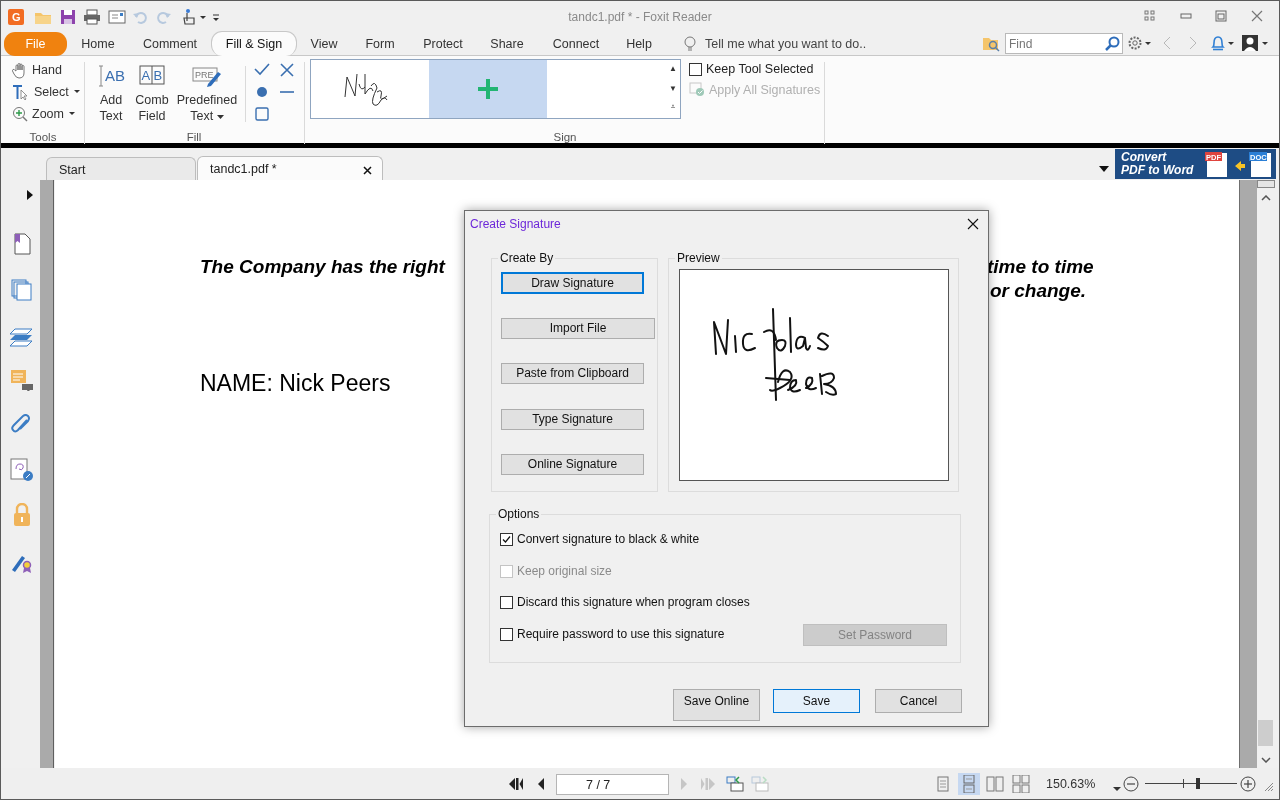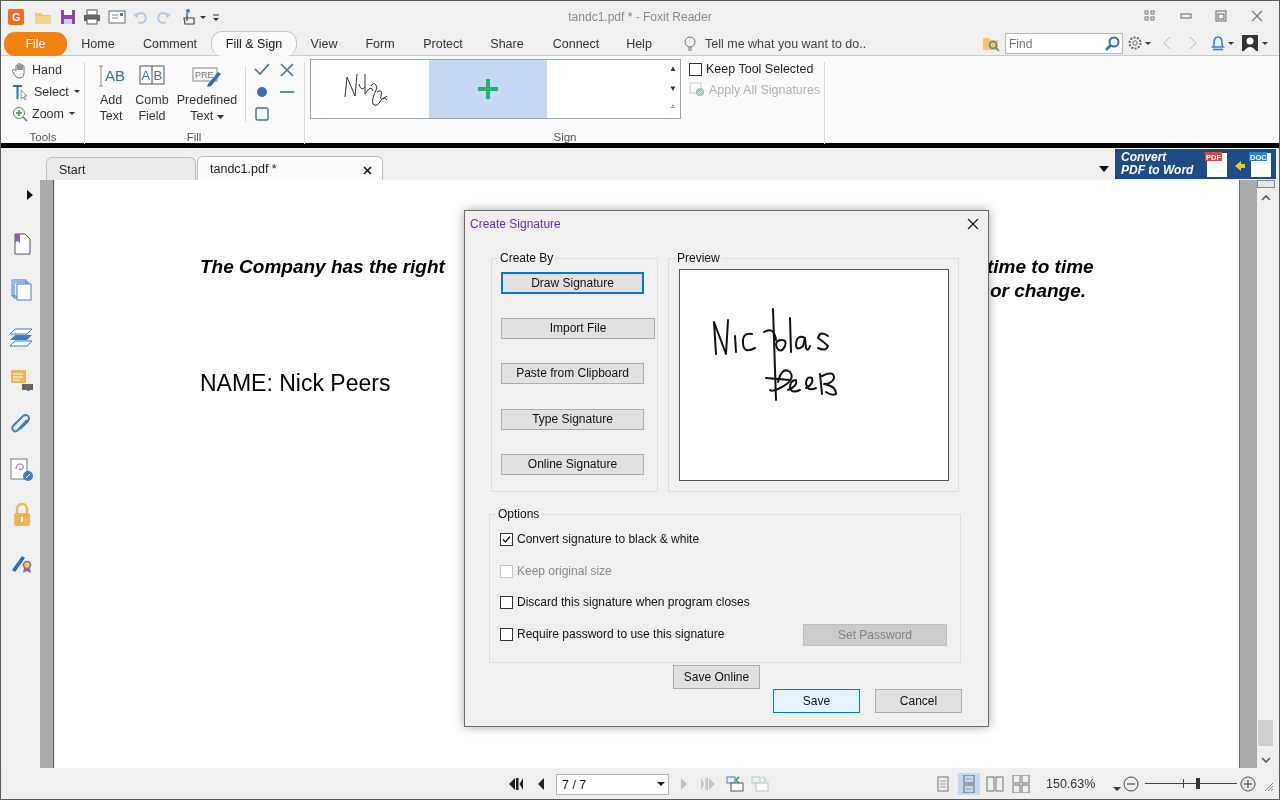--- a/index.html
+++ b/index.html
@@ -49,21 +49,21 @@
   .page { left: 55px; top: 180px; width: 1184px; height: 588px; background: #fff; overflow: hidden; }
   .doc-italic { font-family: "Liberation Sans", sans-serif; font-weight: bold; font-style: italic; font-size: 19px; color: #000; line-height: 24px; }
   .doc-name { font-family: "Liberation Sans", sans-serif; font-size: 23px; color: #000; }
   .rgutter { left: 1239px; top: 180px; width: 18px; height: 588px; background: #aaaaaa; border-left: 1px solid #6f6f6f; }
   .vscroll { left: 1257px; top: 180px; width: 20px; height: 588px; background: #f0f0f0; }
 
   
   .statusbar { left: 0; top: 768px; width: 1280px; height: 32px; background: #efefef; }
   .sb-icon { top: 775px; width: 18px; height: 18px; display: flex; align-items: center; justify-content: center; color: #333; }
   .page-box { left: 556px; top: 774px; width: 113px; height: 21px; background: #fff; border: 1px solid #b5b5b5; display: flex; align-items: center; }
-  .page-box input { border: none; outline: none; width: 95px; height: 19px; padding-left: 5px; font-family: "Liberation Sans", sans-serif; font-size: 12.5px; color: #222; background: transparent; }
+  .page-box input { border: none; outline: none; width: 95px; height: 19px; padding-left: 5px; font-family: "Liberation Sans", sans-serif; font-size: 12.5px; color: #222; background: transparent; margin-left: 24px; }
 
   
   .dialog { left: 464px; top: 210px; width: 525px; height: 517px; background: #f0f0f0; border: 1px solid #6c6c6c; box-shadow: 0 0 10px rgba(0,0,0,0.35); z-index: 10; }
   .dlg-title { left: 5px; top: 6px; font-size: 12px; color: #6d28d9; }
   .dlg-close { left: 497px; top: 3px; width: 22px; height: 20px; display: flex; align-items: center; justify-content: center; }
   .fieldset { border: 1px solid #dcdcdc; }
   .legend { background: #f0f0f0; padding: 0 2px; font-size: 12px; color: #111; }
   .wbtn { background: #e1e1e1; border: 1px solid #adadad; font-size: 12px; color: #111; text-align: center; font-family: "Liberation Sans", sans-serif; }
   .wbtn.focus { border: 2px solid #0078d7; }
   .wbtn.default { background: #e5f1fb; border: 1px solid #0078d7; }
@@ -632,18 +632,18 @@
   <div class="abs opt-row" style="left:35px;top:384px">
     <span class="wchk"></span>
     <span>Discard this signature when program closes</span>
   </div>
   <div class="abs opt-row" style="left:35px;top:416px">
     <span class="wchk"></span>
     <span>Require password to use this signature</span>
   </div>
   <div class="abs wbtn disabled" style="left:338px;top:413px;width:144px;height:22px;line-height:20px">Set Password</div>
 
-  <div class="abs wbtn" style="left:208px;top:454px;width:87px;height:24px;line-height:22px">Save Online</div>
+  <div class="abs wbtn" style="left:208px;top:478px;width:87px;height:32px;line-height:22px">Save Online</div>
   <div class="abs wbtn default" style="left:308px;top:478px;width:87px;height:24px;line-height:22px">Save</div>
   <div class="abs wbtn" style="left:410px;top:478px;width:87px;height:24px;line-height:22px">Cancel</div>
 </div>
 
 <div class="frame"></div>
 
 </body></html>

